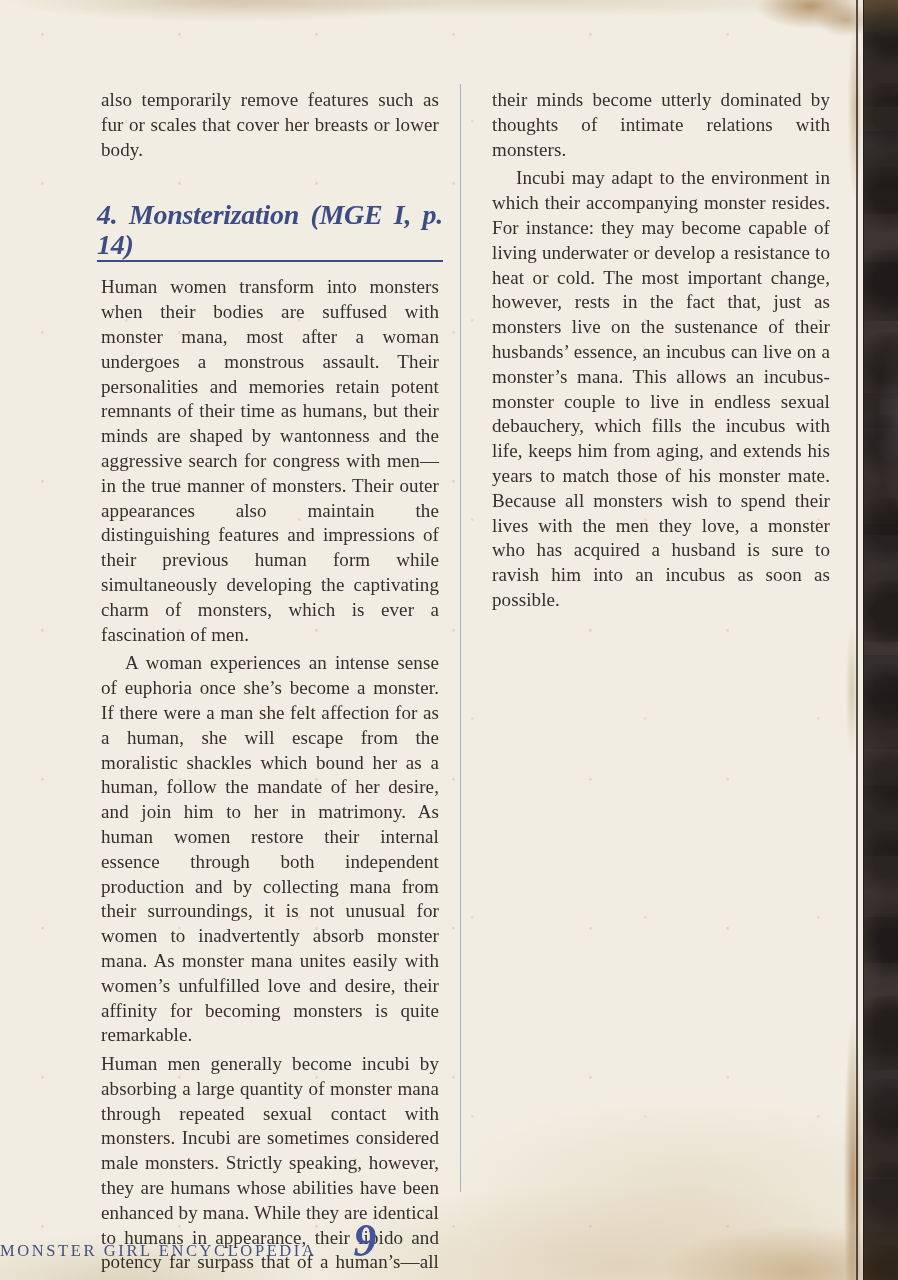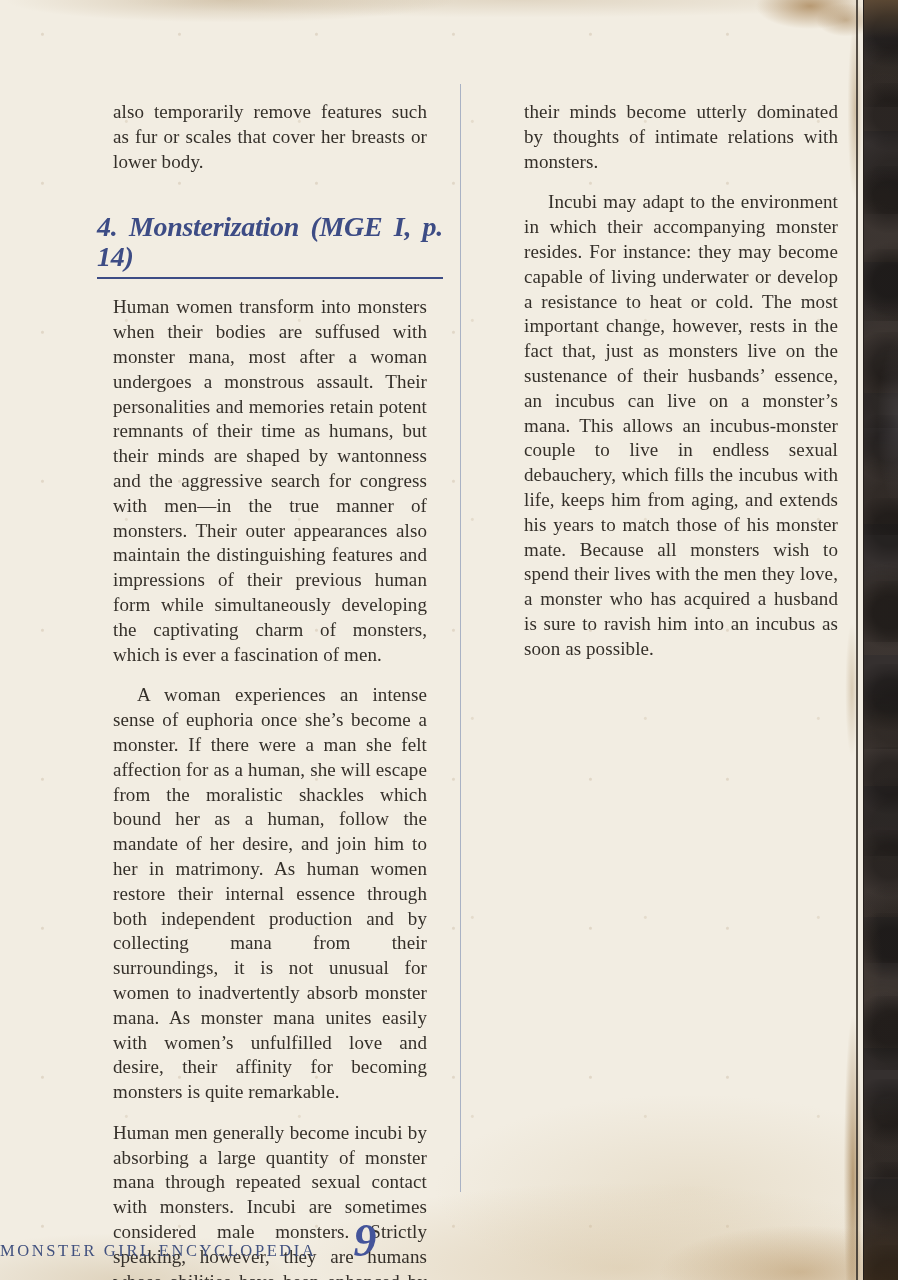--- a/index.html
+++ b/index.html
@@ -70,42 +70,41 @@
   .column {
     position: absolute; top: 84px;
     width: 346px;
     color: #35302a;
     font-size: 19px;
     line-height: 24.8px;
     text-align: justify;
     letter-spacing: 0.1px;
   }
   .col-left  { left: 97px; }
-  .col-right { left: 508px; }
+  .col-right { left: 488px; }
 
   .col-divider {
     position: absolute;
     left: 460px; top: 84px;
     width: 1px; height: 1108px;
     background: #a9b2c4;
   }
 
-  .column p { margin: 16px; }
+  .column p { margin: 4px; }
   .column p.indent { text-indent: 24px; }
 
   h2.section-heading {
     font-family: "Liberation Serif", serif;
     font-style: italic;
     font-weight: bold;
     font-size: 28px;
     line-height: 30px;
     letter-spacing: -0.3px;
     color: #3d4c85;
     margin: 38px 0 13px 0;
-    padding-bottom: 5px;
     border-bottom: 2px solid #3d4c85;
   }
 
   
   .footer {
     position: absolute;
     left: 0; right: 44px; bottom: 16px;
     display: flex;
     align-items: baseline;
     gap: 37px;

